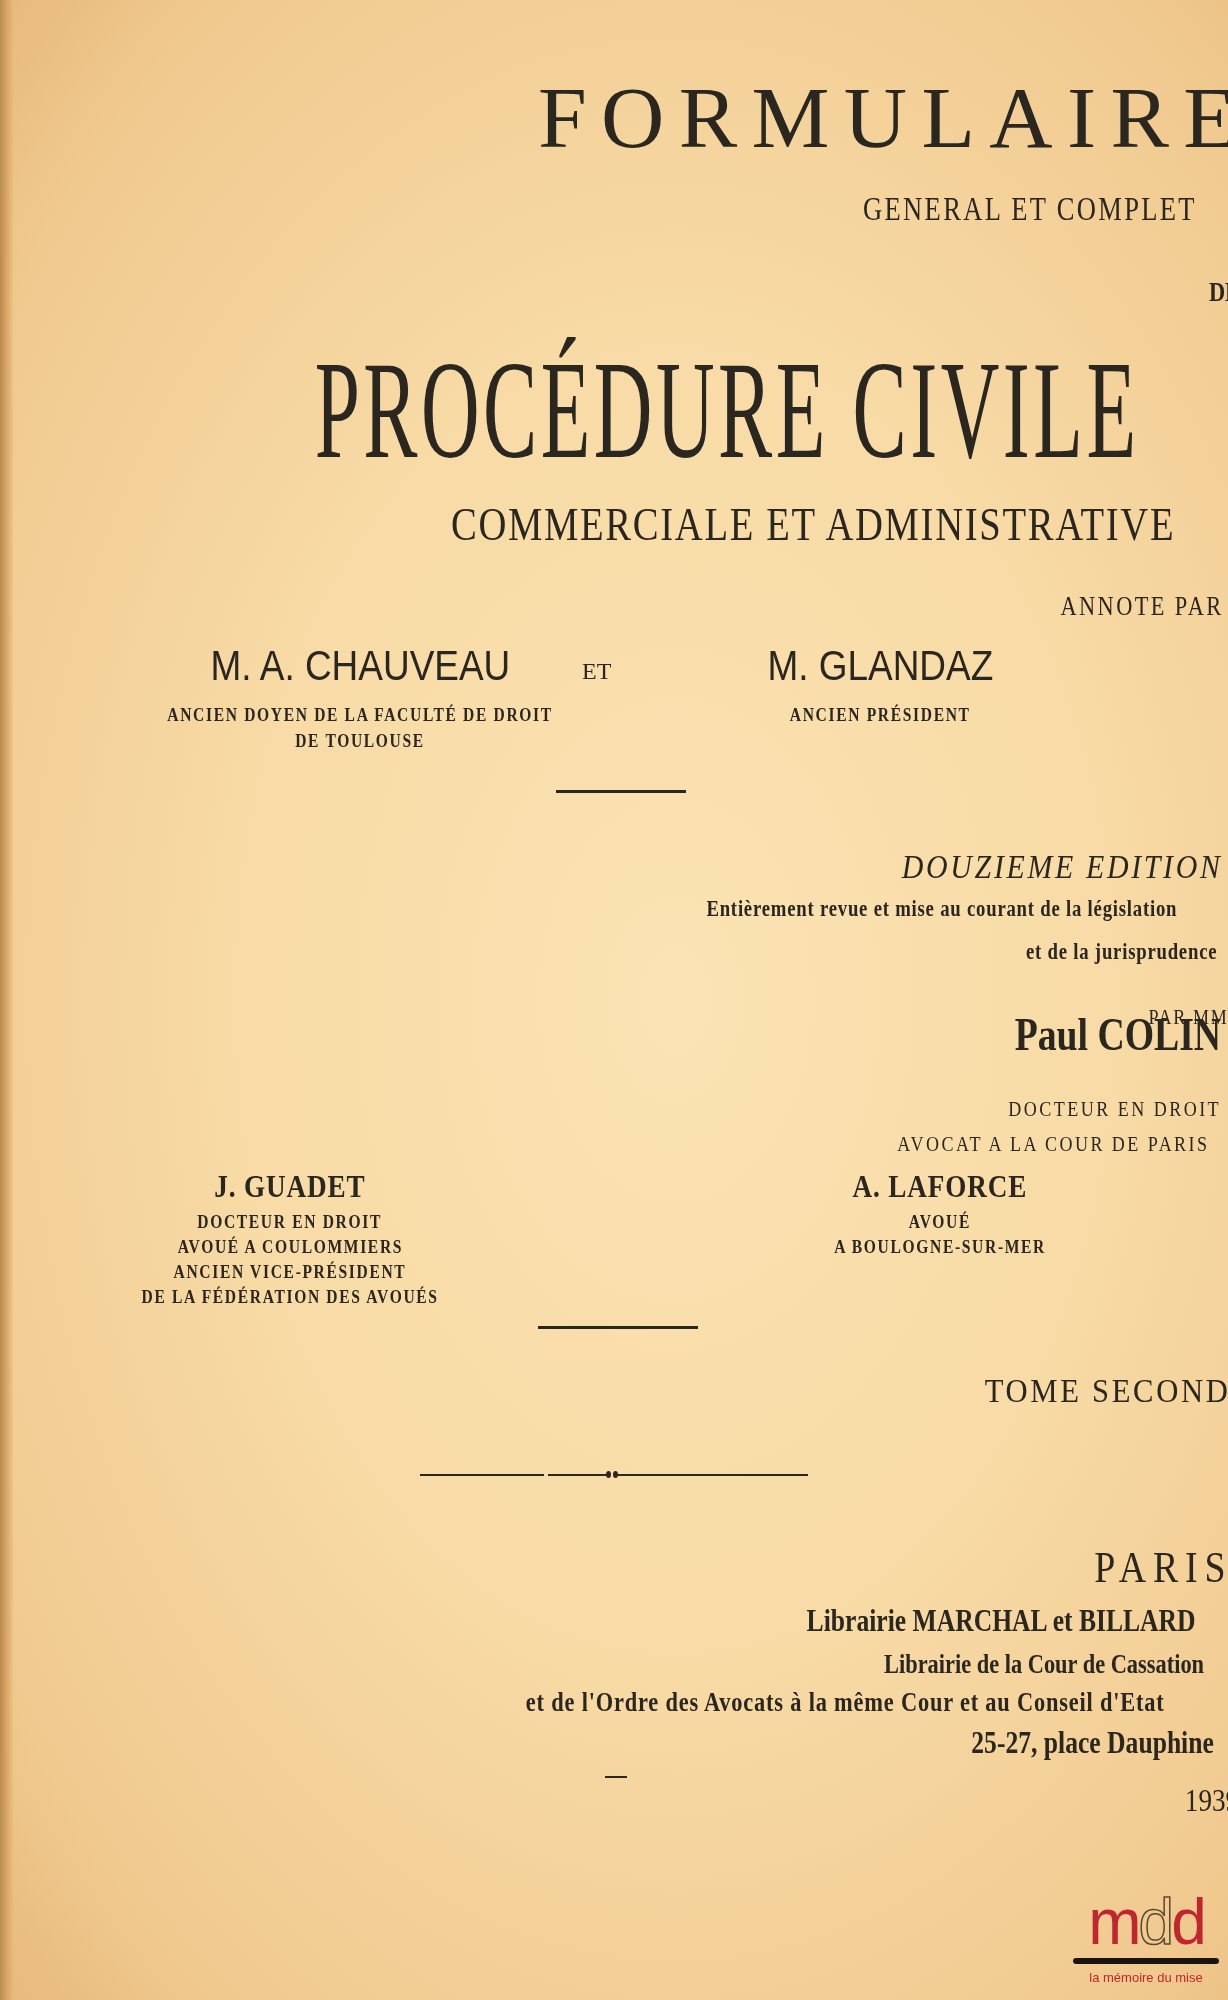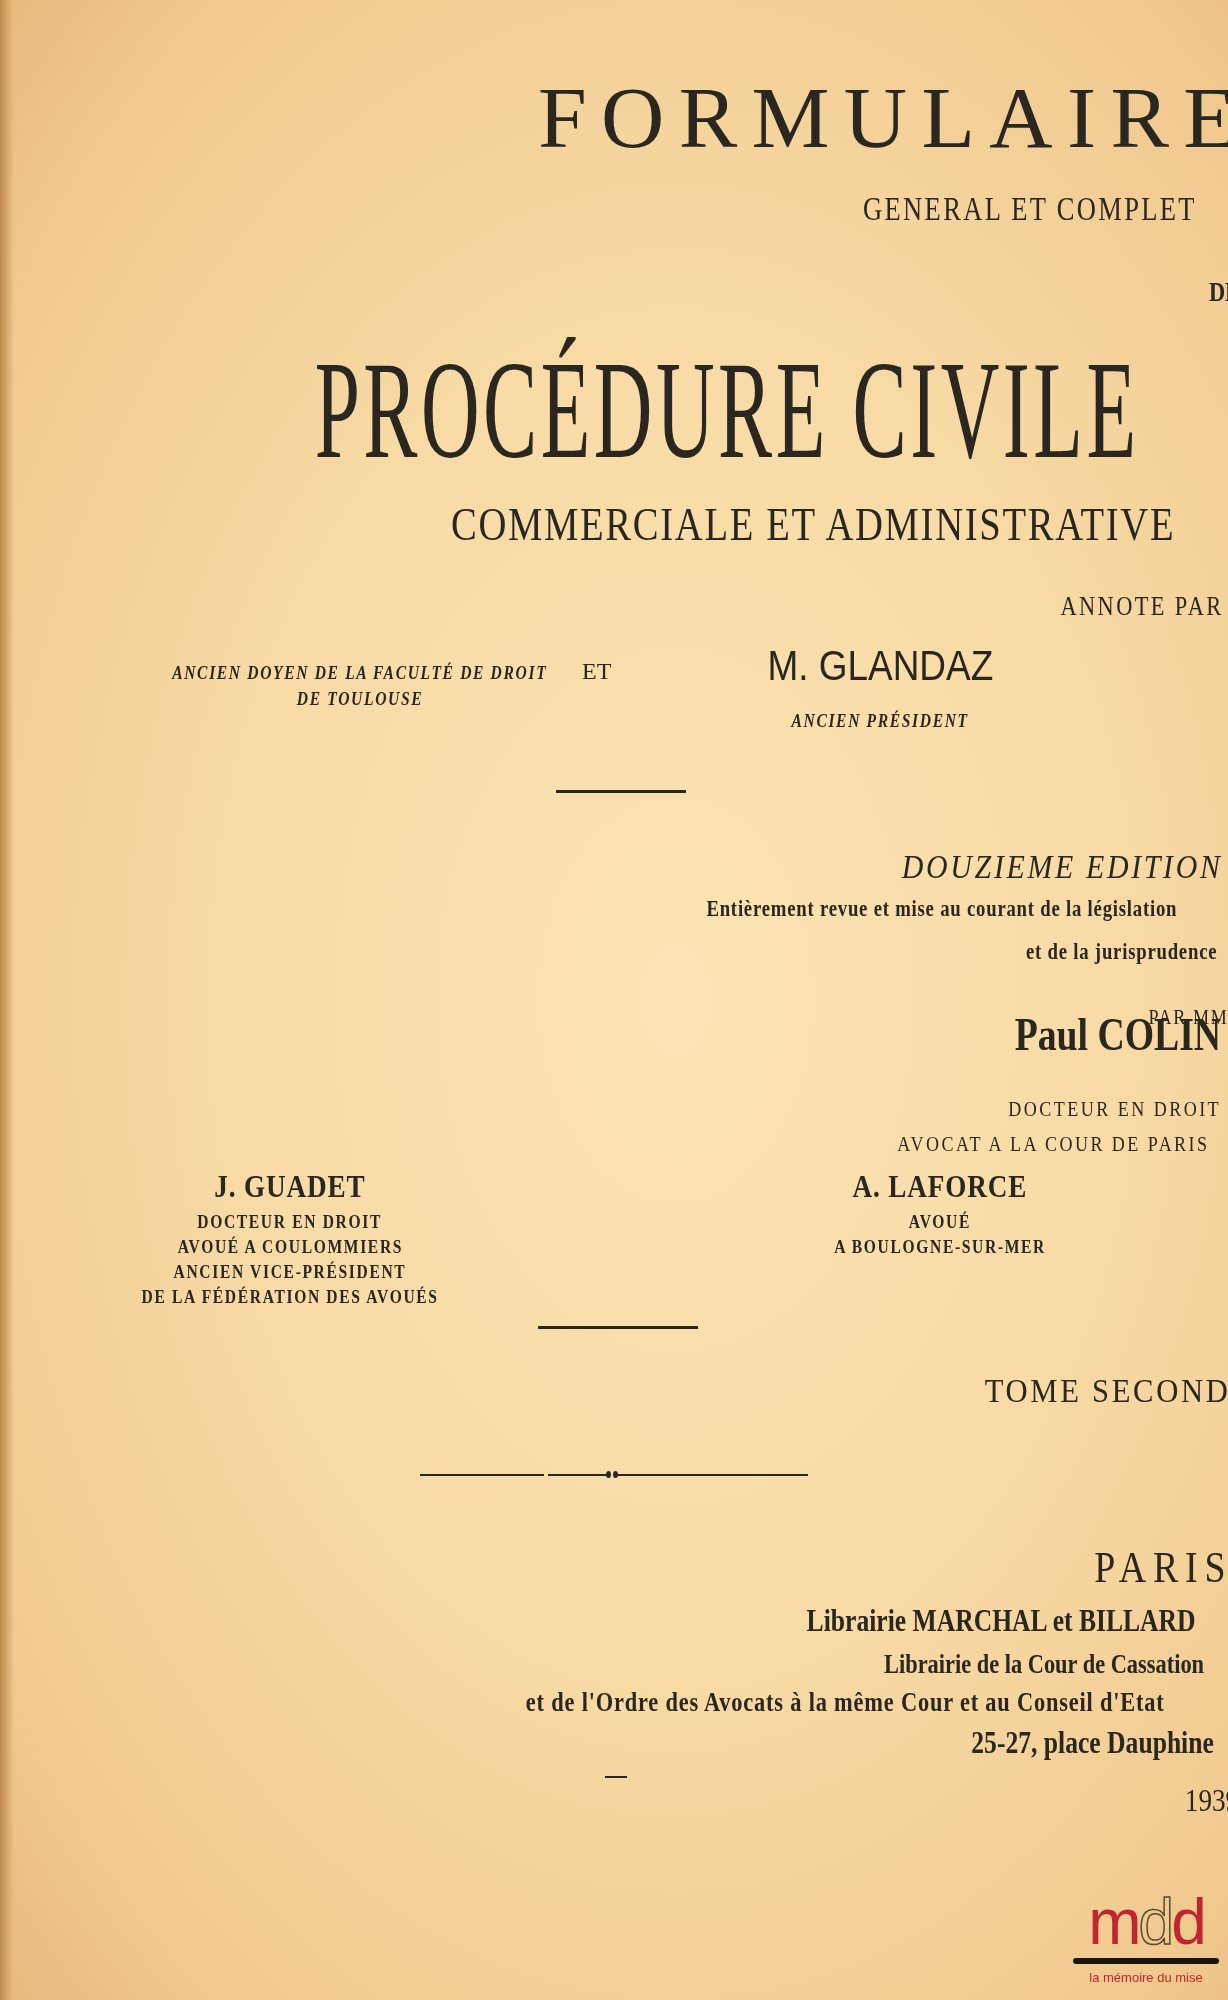--- a/index.html
+++ b/index.html
@@ -31,21 +31,21 @@
 
   .authors { position:absolute; top:642px; left:0; width:1228px; height:120px; }
   .author { position:absolute; text-align:center; white-space:nowrap; }
   .author-name { font-family:"Liberation Sans","DejaVu Sans",sans-serif; font-size:42px; font-weight:400; }
   .author-name .condensed { transform:scaleX(0.88); }
   .author-desc { font-size:19px; font-weight:700; letter-spacing:2px; line-height:26px; }
   .author-desc .condensed { transform:scaleX(0.82); }
   .chauveau { left:110px; width:500px; }
   .glandaz { left:620px; width:520px; }
   .et-word { position:absolute; left:582px; top:16px; font-size:24px; }
-  .chauveau .author-desc, .glandaz .author-desc { margin-top:18px;font-style:italic; }
+  .chauveau .author-desc, .glandaz .author-desc { margin-top:12px; }
 
   .rule { position:absolute; height:3px; background:#2a2620; }
   .rule1 { top:790px; left:556px; width:130px; }
   .rule2 { top:1326px; left:538px; width:160px; }
 
   .t-douzieme { top:848px; font-size:34px; font-style:italic; letter-spacing:3px; }
   .t-douzieme .condensed { transform:scaleX(0.88); }
   .t-entierement { top:895px; font-size:24px; font-weight:700; letter-spacing:1px; }
   .t-entierement .condensed { transform:scaleX(0.78); }
   .t-jurisprudence { top:938px; font-size:24px; font-weight:700; letter-spacing:1px; }
@@ -101,20 +101,21 @@
 
 <div class="line t-formulaire"><span class="condensed">FORMULAIRE</span></div>
 <div class="line t-general"><span class="condensed">GENERAL ET COMPLET</span></div>
 <div class="line t-de"><span class="condensed">DE</span></div>
 <div class="line t-procedure"><span class="condensed">PROCÉDURE CIVILE</span></div>
 <div class="line t-commerciale"><span class="condensed">COMMERCIALE ET ADMINISTRATIVE</span></div>
 <div class="line t-annote"><span class="condensed">ANNOTE PAR</span></div>
 
 <div class="authors">
   <div class="author chauveau">
+    <div class="author-name"><span class="condensed">M. A. CHAUVEAU</span></div>
     <div class="author-desc">
       <div><span class="condensed">ANCIEN DOYEN DE LA FACULTÉ DE DROIT</span></div>
       <div><span class="condensed">DE TOULOUSE</span></div>
     </div>
   </div>
   <div class="et-word">ET</div>
   <div class="author glandaz">
     <div class="author-name"><span class="condensed">M. GLANDAZ</span></div>
     <div class="author-desc">
       <div><span class="condensed">ANCIEN PRÉSIDENT</span></div>

